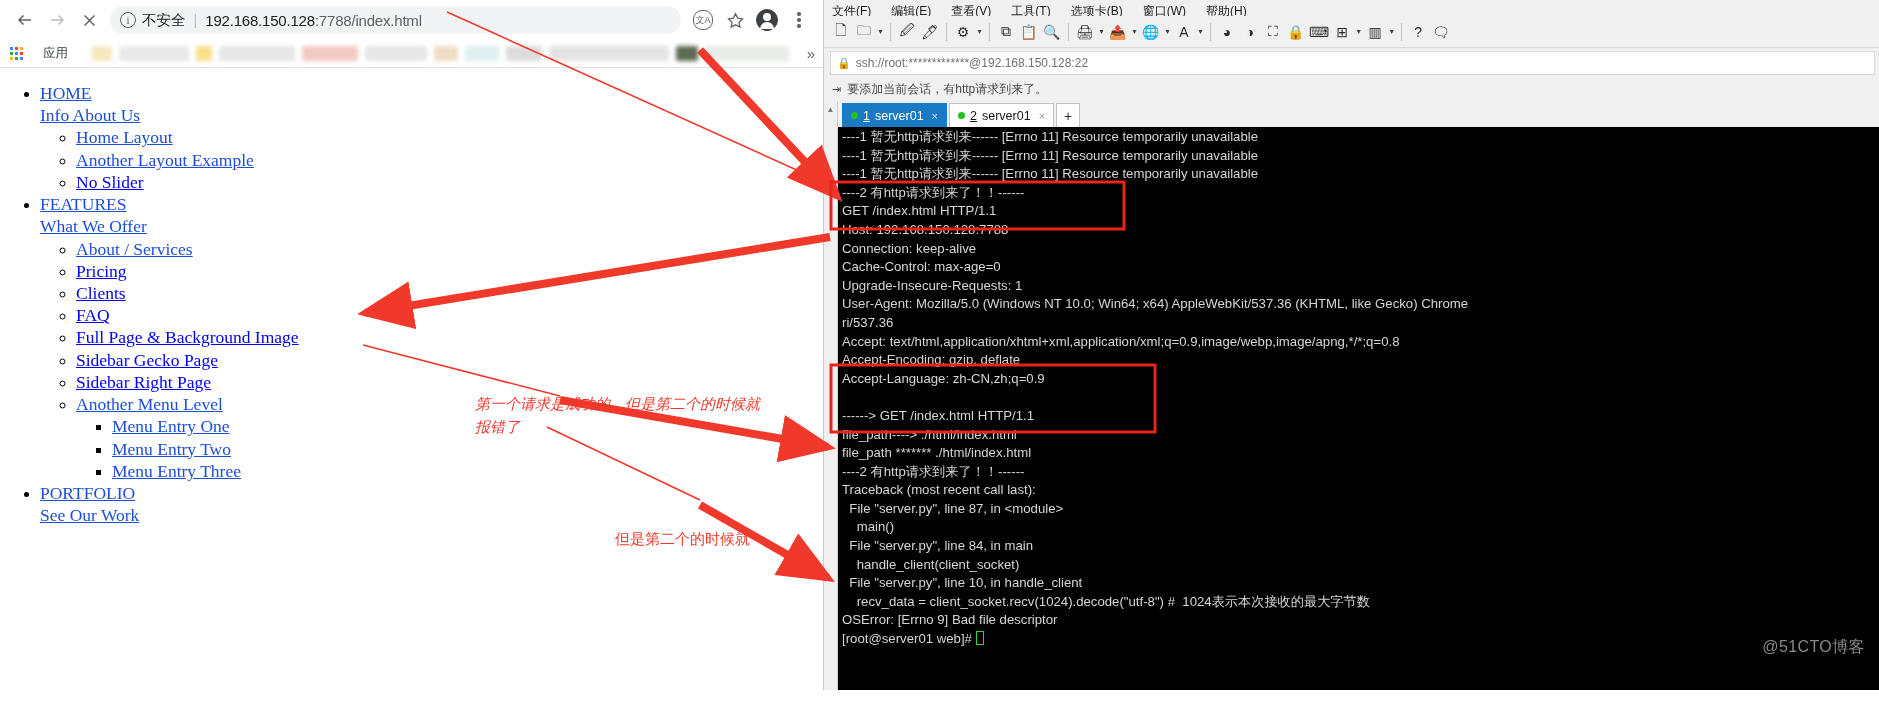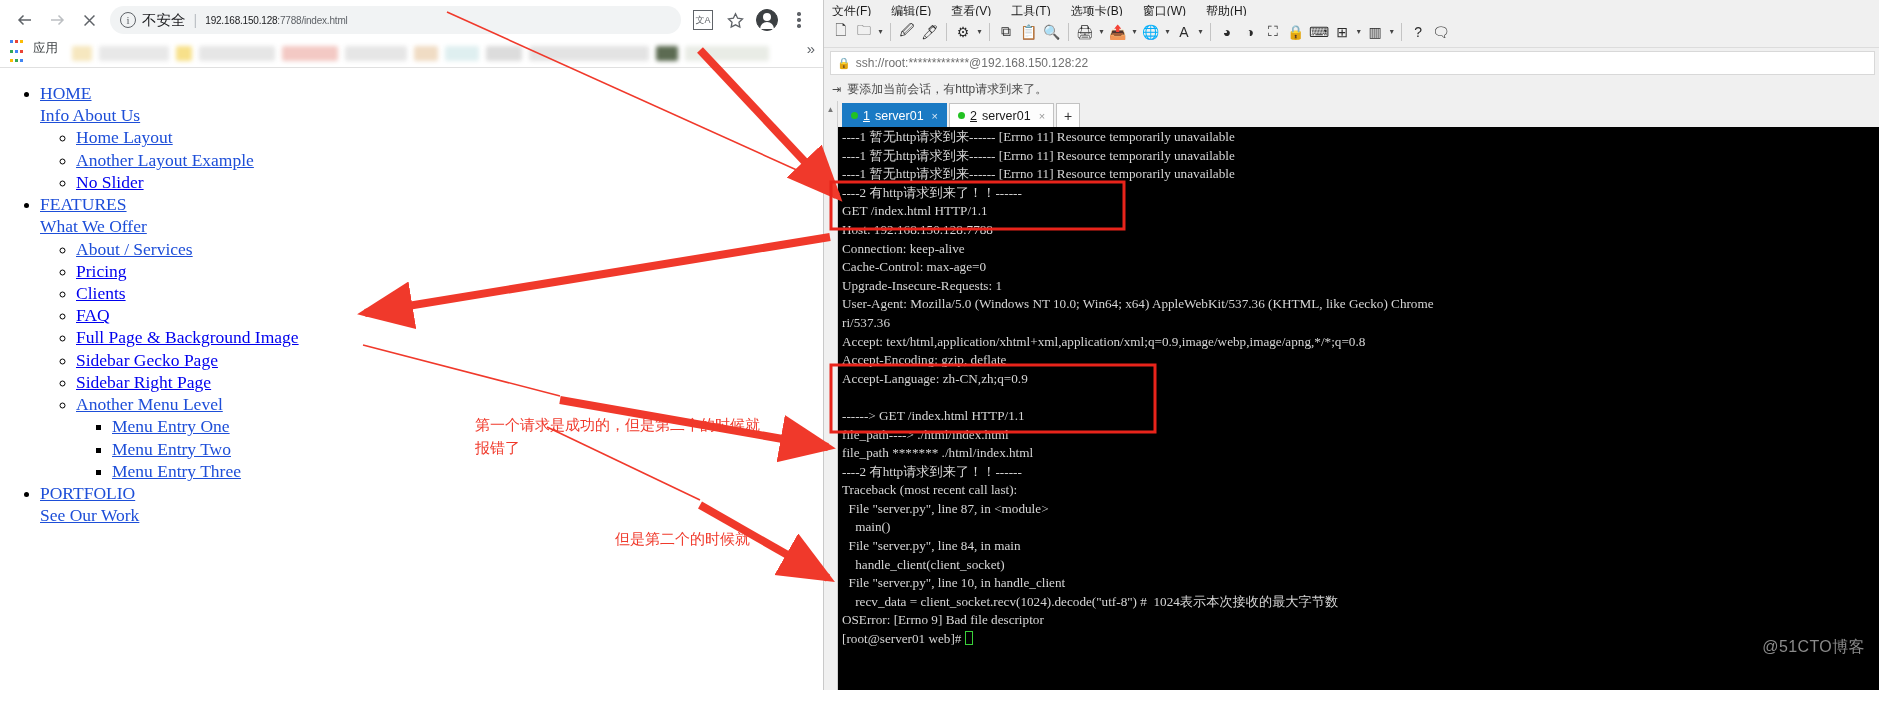--- a/index.html
+++ b/index.html
@@ -38,50 +38,50 @@
     position:relative;
   }
   .info-icon {
     width:16px;height:16px;border:1.4px solid #5f6368;border-radius:50%;
     display:inline-flex;align-items:center;justify-content:center;
     font-size:11px;color:#5f6368;font-family:"Liberation Serif",serif;
     margin-right:6px; flex:none;
   }
   .not-secure { color:#202124; font-size:14.5px; white-space:nowrap; }
   .url-sep { color:#bdc1c6; margin:0 8px; }
-  .url-text { color:#202124; font-size:10px; letter-spacing:-0.2px; white-space:nowrap;}
+  .url-text { color:#202124; font-size:15px; letter-spacing:-0.2px; white-space:nowrap;}
   .url-text .dim { color:#5f6368; }
   .tool-icons { display:flex; align-items:center; gap:4px; }
   .tool-ic {
     width:28px;height:28px;display:flex;align-items:center;justify-content:center;
     color:#5f6368;cursor:pointer;
   }
   .translate-box {
-    width:20px;height:20px;border:1.5px solid #5f6368;border-radius:0;
+    width:20px;height:20px;border:1.5px solid #5f6368;border-radius:9px;
     font-size:9px;display:flex;align-items:center;justify-content:center;
     color:#5f6368; overflow:hidden; line-height:1;
   }
   .avatar-circle {
     width:22px;height:22px;border-radius:50%;border:1.8px solid #3c4043;
     position:relative; background:#3c4043;
   }
   .avatar-circle:after{
     content:""; position:absolute; left:50%; top:3px; transform:translateX(-50%);
     width:8px;height:8px;border-radius:50%;background:#fff;
   }
   .avatar-circle:before{
     content:""; position:absolute; left:50%; bottom:1px; transform:translateX(-50%);
     width:14px;height:7px;border-radius:7px 7px 0 0;background:#fff;
   }
   .kebab { display:flex;flex-direction:column;gap:2.5px;align-items:center; }
   .kebab i { width:3.4px;height:3.4px;border-radius:50%;background:#5f6368;display:block; }
 
   .bookmarks-bar {
-    height:28px; display:flex; padding:0 10px;
-    border-bottom:1px solid #e0e0e0; position:relative; gap:6px;
+    height:28px; display:flex; align-items:center; padding:0 10px;
+    border-bottom:1px solid #e0e0e0; position:relative; gap:16px;
   }
   .apps-grid { display:grid;grid-template-columns:repeat(3,3px);gap:2px; margin-right:4px;}
   .apps-grid i { width:3px;height:3px;display:block; }
   .bm-label { font-size:12.5px;color:#3c4043;margin-right:8px; white-space:nowrap; }
   .bm-blur {
     height:15px; border-radius:2px; filter:blur(2.2px); flex:none;
   }
   .chev-more { position:absolute; right:8px; color:#5f6368; font-size:15px; }
 
   .page-area { padding:14px 0 0 0; height:calc(706px - 69px); overflow:hidden; }
@@ -147,21 +147,21 @@
   .xs-tab .num { text-decoration:underline; }
   .xs-tab .x { font-size:11px; color:#9a9a9a; margin-left:3px; }
   .xs-tab.active .x { color:#d7e7f5; }
   .xs-tabadd {
     height:24px; width:24px; display:flex; align-items:center; justify-content:center;
     border:1px solid #c2c2c2; border-bottom:none; background:#fdfdfd;
     font-size:14px; color:#333; cursor:pointer;
   }
   .xs-term {
     flex:1; background:#000; color:#d6d6d6; overflow:hidden;
-    font-family:Liberation Serif, serif; font-size:13.2px;
+    font-family:Liberation Sans, sans-serif; font-size:13.2px;
     line-height:18.6px; padding:1px 0 0 4px; position:relative;
     white-space:pre;
   }
   .xs-term .line { height:18.6px; }
   .cursor-blk { display:inline-block; width:8px; height:14px;
                 border:1px solid #3ad13a; vertical-align:-2px; }
   .watermark {
     position:absolute; right:14px; bottom:32px;
     color:#8a8a8a; font-size:16px; font-family:"Liberation Sans", sans-serif;
     letter-spacing:0.4px; pointer-events:none;
@@ -390,15 +390,15 @@
   <line x1="560" y1="400" x2="828" y2="447" stroke="#f0392b" stroke-width="8" marker-end="url(#ah)"></line>
 
   <line x1="547" y1="427" x2="700" y2="500" stroke="#f0392b" stroke-width="1.6"></line>
 
   <line x1="700" y1="505" x2="828" y2="578" stroke="#f0392b" stroke-width="8" marker-end="url(#ah)"></line>
 
   <rect x="831" y="182" width="293" height="47" fill="none" stroke="#e8241b" stroke-width="3"></rect>
   <rect x="831" y="365" width="324" height="67" fill="none" stroke="#e8241b" stroke-width="3"></rect>
 </svg>
 
-<div class="note" style="left:475px; top:414px; width:330px;">第一个请求是成功的，但是第二个的时候就
+<div class="note" style="left:475px; top:393px; width:330px;font-style:italic;">第一个请求是成功的，但是第二个的时候就
 报错了</div>
 <div class="note" style="left:615px; top:528px; width:260px;">但是第二个的时候就</div>
 
 </body></html>

